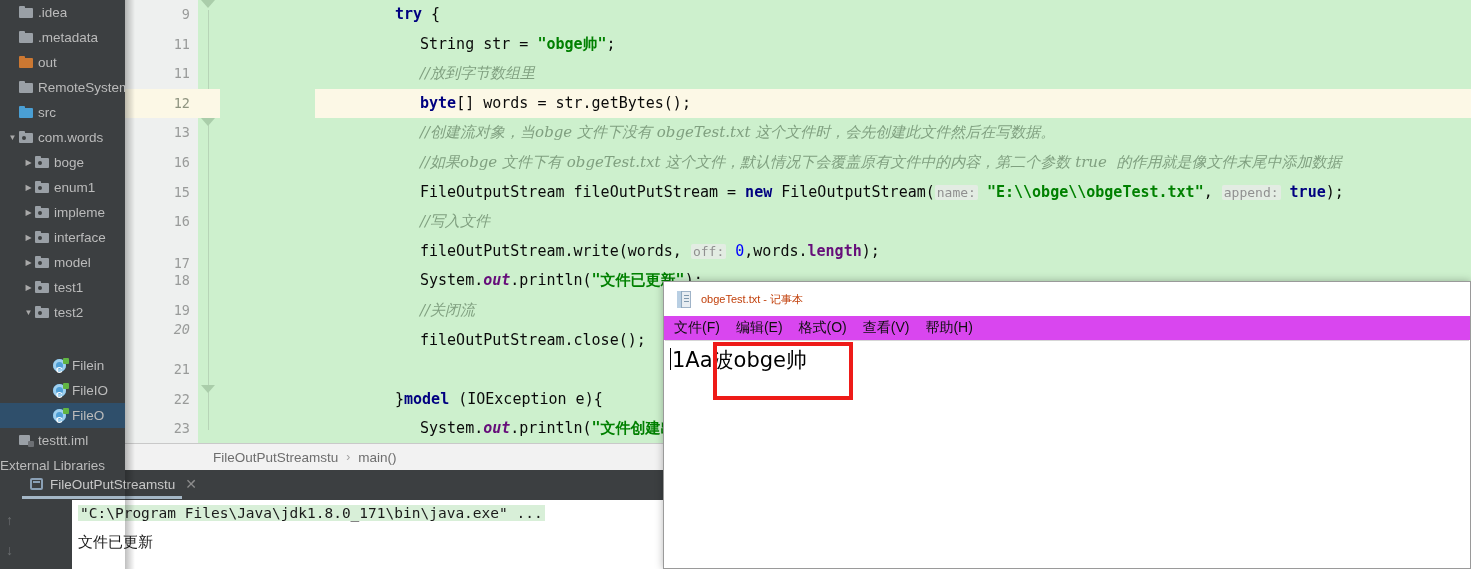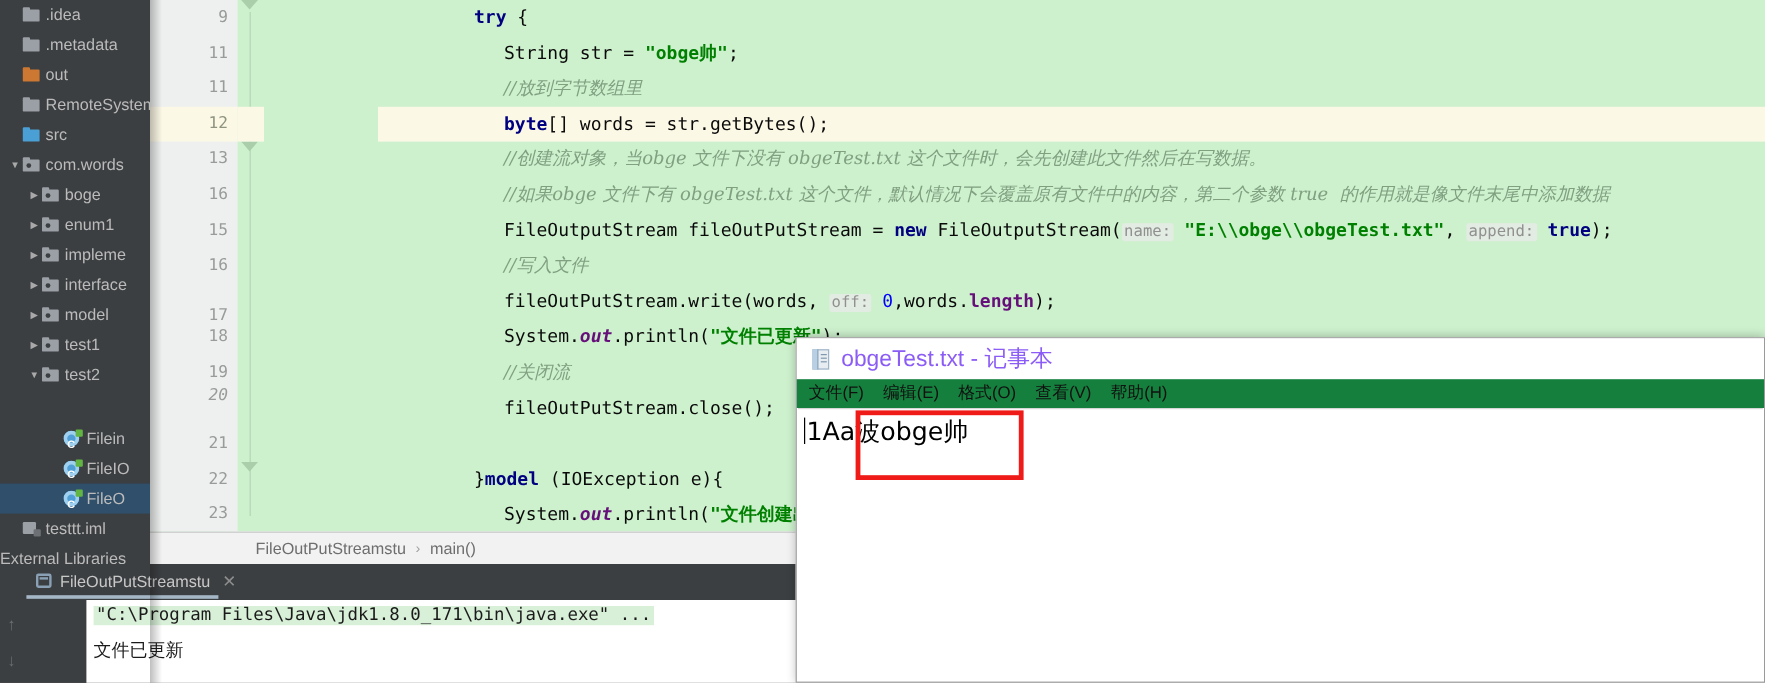--- a/index.html
+++ b/index.html
@@ -94,29 +94,29 @@
   #console-body{position:absolute;left:72px;top:30px;width:1399px;height:69px;background:#ffffff;
      font-family:"DejaVu Sans Mono", monospace;font-size:14.5px;color:#1a1a1a;}
   #console-line1{position:absolute;left:6px;top:5px;background:#d8efd8;padding:0 2px;}
   #console-line2{position:absolute;left:6px;top:33px;font-family:"DejaVu Sans", sans-serif;font-size:15px;}
   .cgutter-arrow{position:absolute;left:6px;color:#6b6e70;font-size:14px;}
 
   
   #notepad{position:absolute;left:663px;top:281px;width:808px;height:288px;
      background:#ffffff;border:1px solid #9a9a9a;box-shadow:0 0 8px rgba(0,0,0,0.28);box-sizing:border-box;}
   #np-title{height:34px;display:flex;align-items:center;padding-left:12px;gap:8px;
-     background:#ffffff;font-size:19px;color:#8b5cf6;}
+     background:#ffffff;font-size:11px;color:#c2410c;}
   #np-icon{width:17px;height:19px;position:relative;flex:0 0 17px;}
   #np-icon .pg{position:absolute;left:1px;top:1px;width:14px;height:17px;background:#e8edf2;border:1px solid #9fb3c8;box-sizing:border-box;}
   #np-icon .sp{position:absolute;left:1px;top:1px;width:5px;height:17px;background:#b9cfe3;border-right:1px solid #8fa8bf;box-sizing:border-box;}
   #np-icon .l1{position:absolute;left:8px;top:5px;width:5px;height:1px;background:#7f98ad;}
   #np-icon .l2{position:absolute;left:8px;top:8px;width:5px;height:1px;background:#7f98ad;}
   #np-icon .l3{position:absolute;left:8px;top:11px;width:5px;height:1px;background:#7f98ad;}
   #np-menu{height:24px;display:flex;align-items:center;padding-left:10px;gap:16px;
-     font-size:14px;color:#101010;background:#15803d;}
+     font-size:14px;color:#101010;background:#d946ef;}
   #np-menu span{white-space:nowrap;}
   #np-client{position:absolute;left:1px;top:58px;right:1px;bottom:1px;background:#ffffff;
      border-top:1px solid #d6d6d6;}
   #np-caret{position:absolute;left:5px;top:7px;width:1px;height:22px;background:#000;}
   #np-text{position:absolute;left:7px;top:5px;font-size:21px;color:#000;
      font-family:"DejaVu Sans", sans-serif;white-space:pre;}
   #np-redbox{position:absolute;left:48px;top:1px;width:140px;height:58px;border:4px solid #ee1b18;box-sizing:border-box;}
 </style>
 </head>
 <body>

